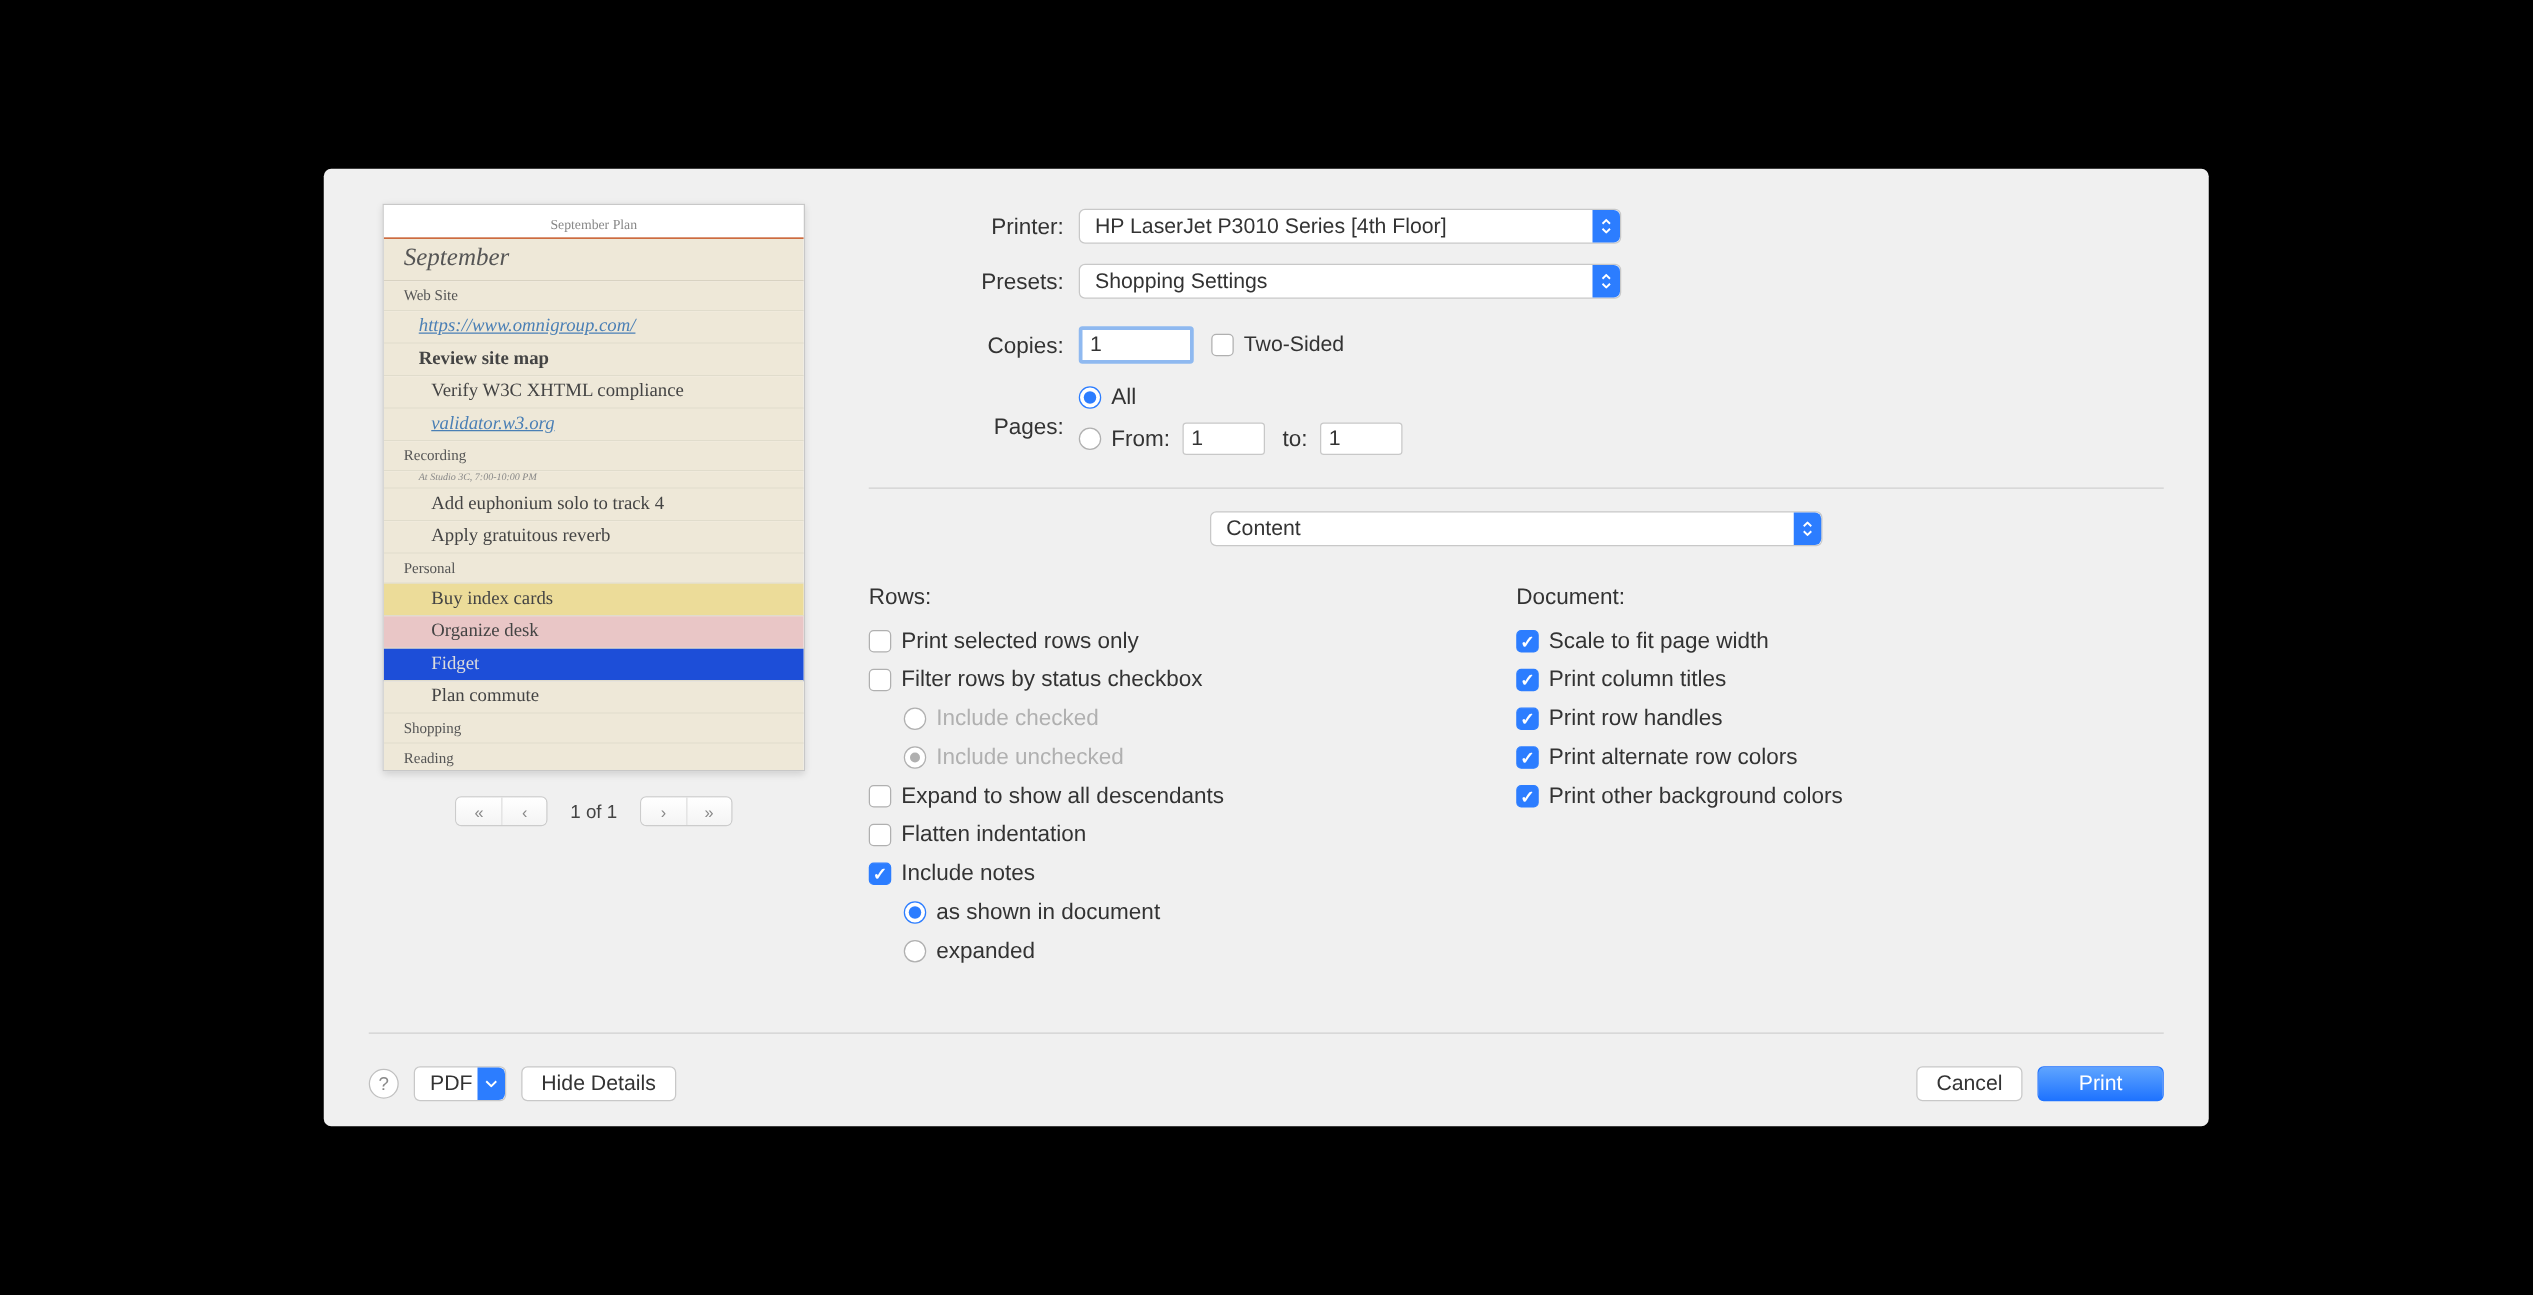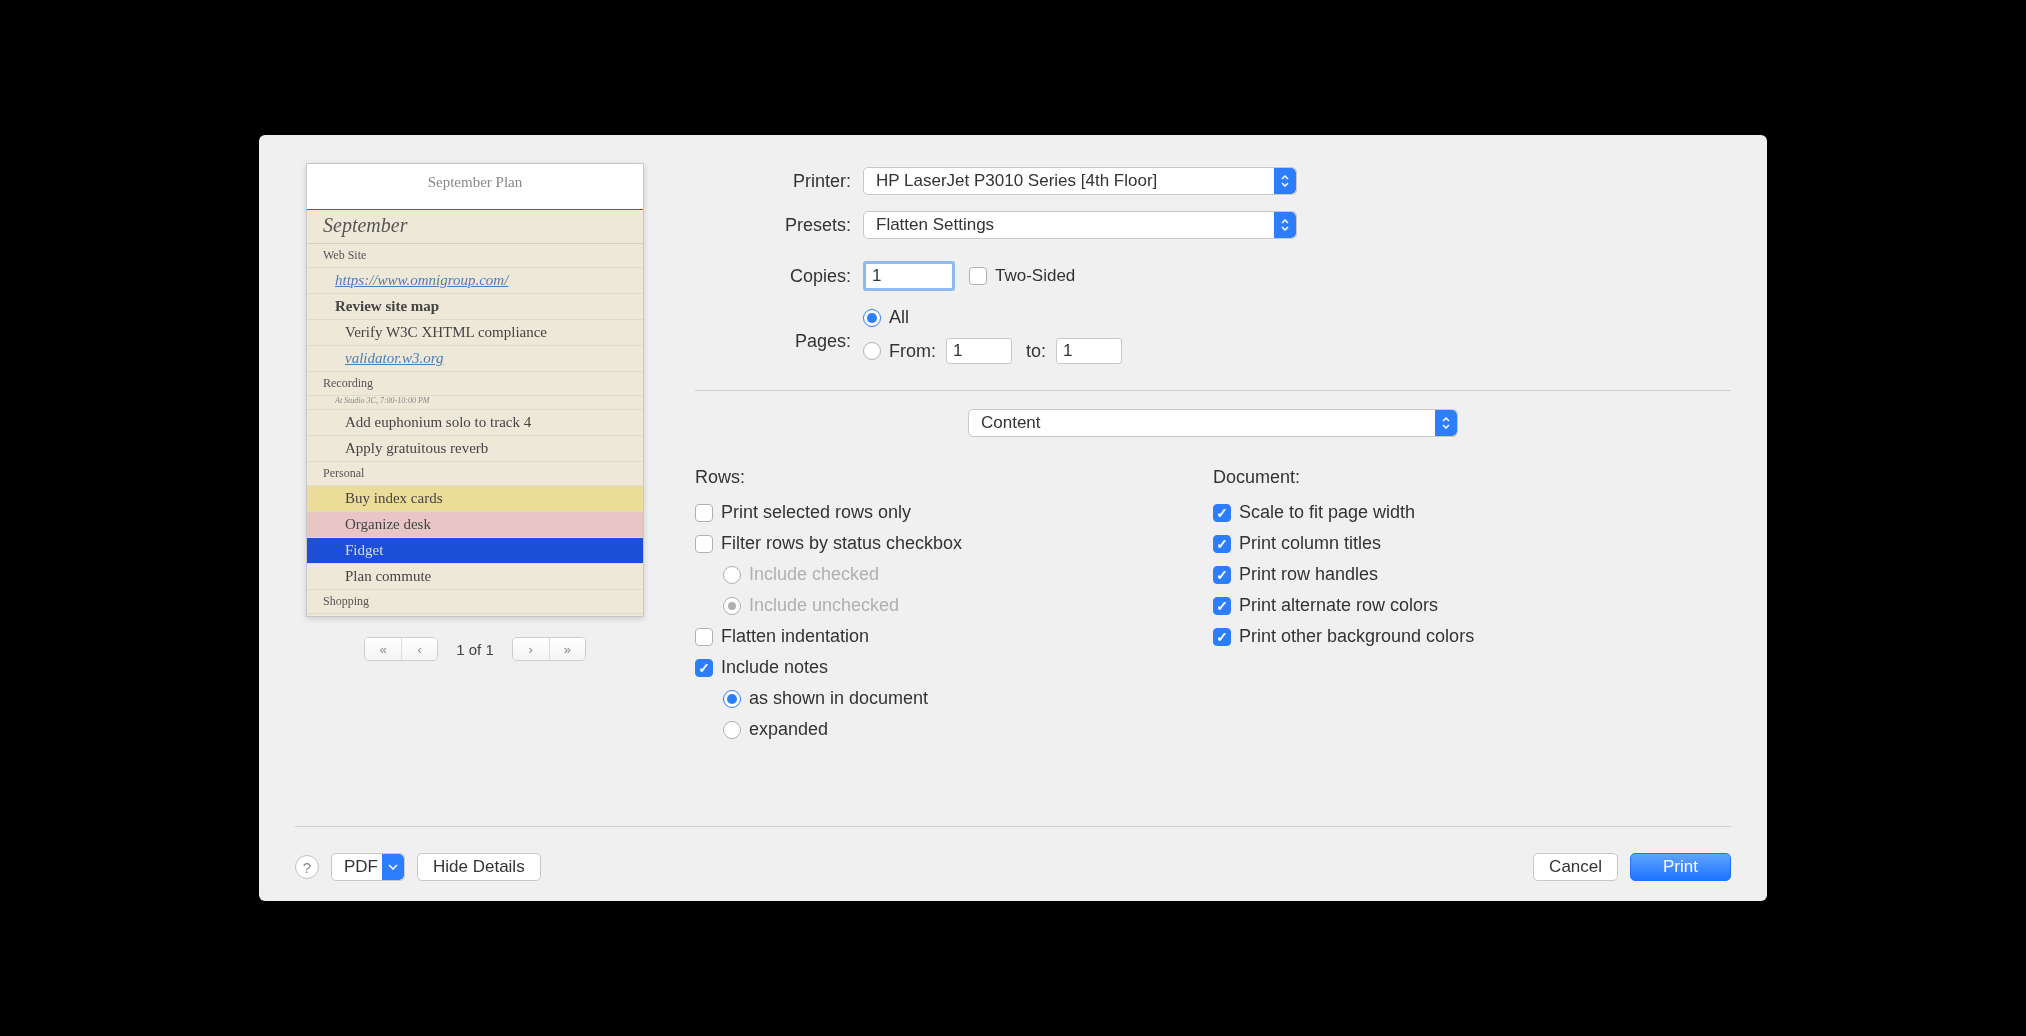--- a/index.html
+++ b/index.html
@@ -38,24 +38,24 @@
   width: 338px;
   height: 454px;
   background: #fff;
   border: 1px solid #c8c8c8;
   box-shadow: 0 2px 6px rgba(0,0,0,0.15);
   padding: 10px 0;
   overflow: hidden;
 }
 .page-title {
   text-align: center;
-  font-size: 15px;
+  font-size: 11px;
   color: #888;
   font-family: Georgia, serif;
-  margin-bottom: 18px;
+  margin-bottom: 4px;
 }
 .doc-heading {
   font-family: Georgia, serif;
   font-style: italic;
   font-size: 20px;
   color: #555;
   padding: 4px 16px 6px 16px;
   background: #eee8d8;
   border-top: 1px solid #c2410c;
   border-bottom: 1px solid #d8d2c2;
@@ -303,21 +303,21 @@
             <svg width="8" height="12" viewBox="0 0 8 12">
                 <path d="M1 4 L4 1 L7 4 M1 8 L4 11 L7 8" stroke="#fff" stroke-width="1.5" fill="none"></path>
               </svg>
           </div>
         </div>
       </div>
 
       <div class="form-row">
         <div class="form-label">Presets:</div>
         <div class="select">
-          <span>Flatten Settings</span>
+          <span>Shopping Settings</span>
           <div class="select-arrows">
             <svg width="8" height="12" viewBox="0 0 8 12">
                 <path d="M1 4 L4 1 L7 4 M1 8 L4 11 L7 8" stroke="#fff" stroke-width="1.5" fill="none"></path>
               </svg>
           </div>
         </div>
       </div>
 
       <div class="form-row" style="margin-top:22px;">
         <div class="form-label">Copies:</div>
@@ -374,20 +374,24 @@
           <div class="option-line sub-indent">
               <span class="radio disabled"></span>
               <span class="disabled-text">Include checked</span>
             </div>
           <div class="option-line sub-indent">
               <span class="radio disabled dot"></span>
               <span class="disabled-text">Include unchecked</span>
             </div>
           <div class="option-line">
               <span class="checkbox"></span>
+              <span>Expand to show all descendants</span>
+            </div>
+          <div class="option-line">
+              <span class="checkbox"></span>
               <span>Flatten indentation</span>
             </div>
           <div class="option-line">
               <span class="checkbox checked"></span>
               <span>Include notes</span>
             </div>
           <div class="option-line sub-indent">
               <span class="radio checked"></span>
               <span>as shown in document</span>
             </div>

